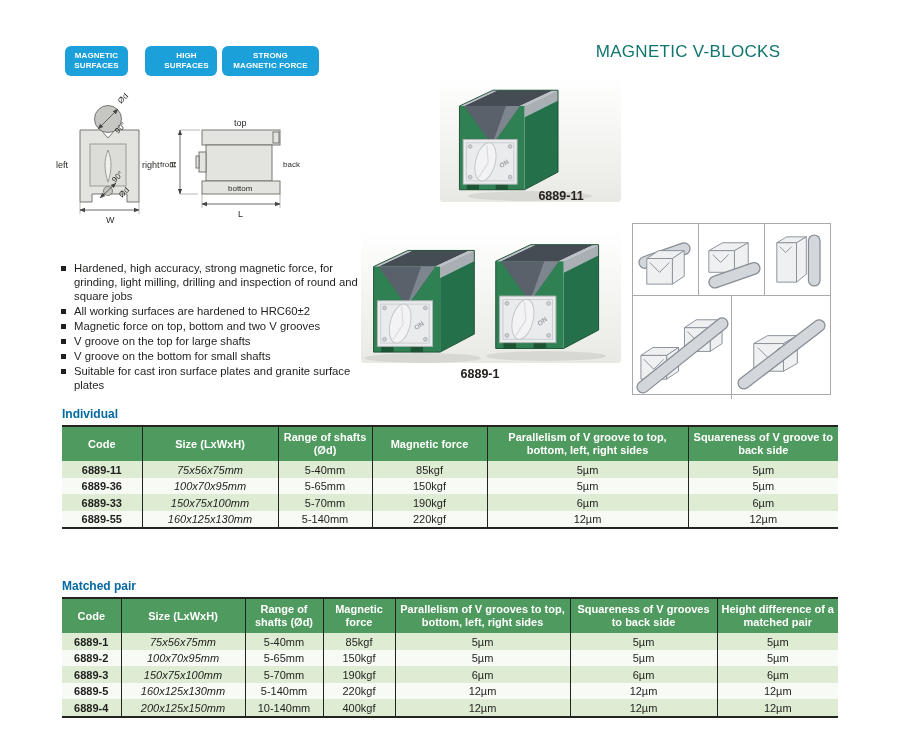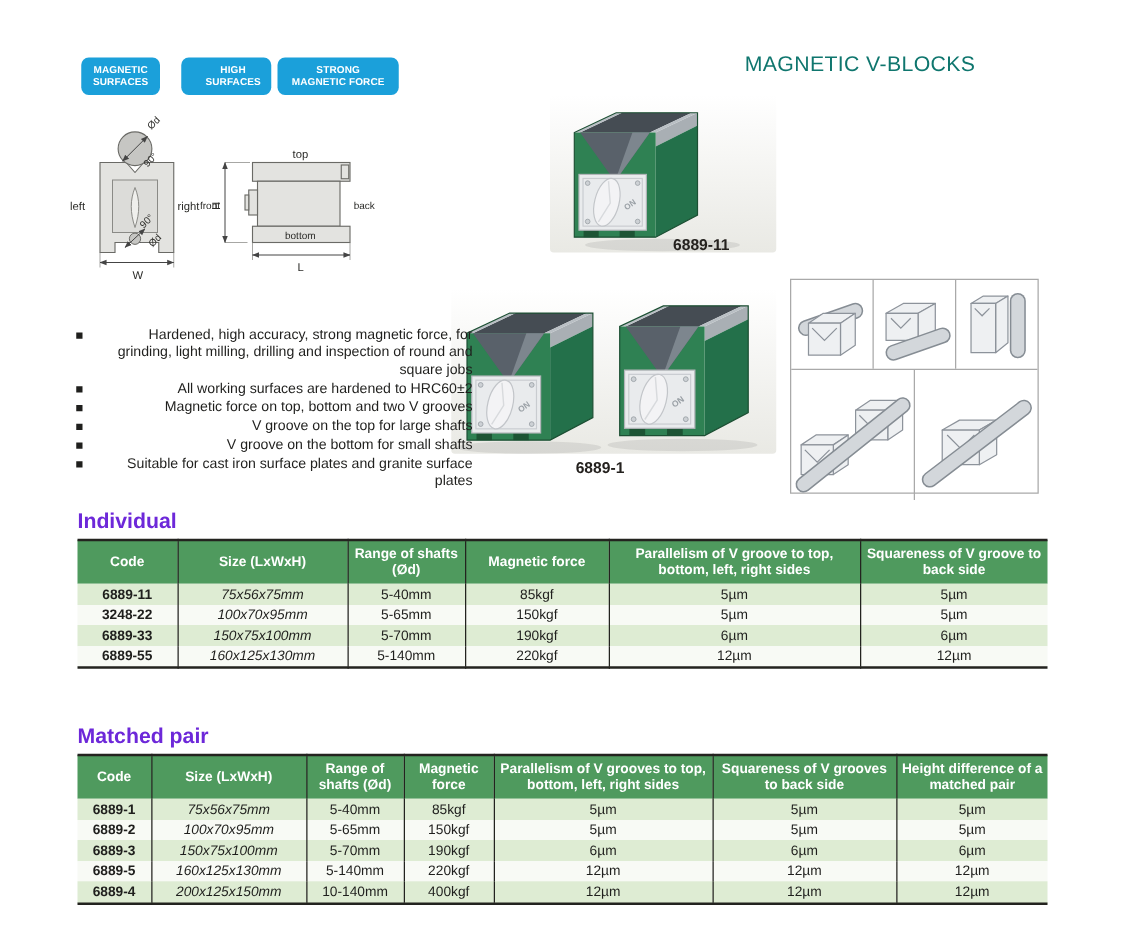--- a/index.html
+++ b/index.html
@@ -41,29 +41,29 @@
   .apps-row.r2{flex:1;}
   .apps .cell{flex:1;border-right:1px solid #a9a9a9;overflow:hidden;}
   .apps .cell:last-child{border-right:none;}
   .skblk{fill:#eef0f2;stroke:#8d939b;stroke-width:1;stroke-linejoin:round;}
   .skv{fill:none;stroke:#8d939b;stroke-width:1;}
   .cylo{stroke:#868d94;stroke-width:13;stroke-linecap:round;fill:none;}
   .cyli{stroke:#d3d7db;stroke-width:10.5;stroke-linecap:round;fill:none;}
 
   
   .features{position:absolute;left:60px;top:261px;width:318px;margin:0;padding:0;
-            font-size:11.3px;line-height:14px;color:#1f1f1d;text-align:right;}
+            font-size:11.3px;line-height:14px;color:#1f1f1d;}
   .features li{list-style:none;position:relative;padding-left:14px;margin:0 0 1px 0;}
   .features li::before{content:"";position:absolute;left:1px;top:4.5px;width:5px;height:5px;background:#1f1f1d;}
 
   
   .tbl-block{position:absolute;left:62px;width:776px;}
   #tbl-individual{top:407px;}
   #tbl-matched{top:563px;margin-top:16px;}
-  .tbl-title{font-size:17px;font-weight:bold;color:#6d28d9;margin:0 0 4px 0;}
+  .tbl-title{font-size:12px;font-weight:bold;color:#0369a1;margin:0 0 4px 0;}
   table.spec{border-collapse:collapse;table-layout:fixed;width:776px;
              border-top:2px solid #23231f;border-bottom:2px solid #23231f;font-size:11px;}
   table.spec th{background:#4f9a5e;color:#fff;font-weight:bold;font-size:11px;line-height:1.2;
                 padding:4px 3px;text-align:center;vertical-align:middle;height:26px;}
   table.spec td{padding:1px 3px;text-align:center;height:14.5px;line-height:1.1;color:#1f1f1d;}
   table.spec th + th, table.spec td + td{border-left:1.5px solid #23231f;}
   table.spec tbody tr:nth-child(odd){background:#deecd3;}
   table.spec tbody tr:nth-child(even){background:#f8faf5;}
   td.c-code{font-weight:bold;}
   td.c-size{text-align:left;padding-left:14px;font-style:italic;}
@@ -275,21 +275,21 @@
       <tbody>
         <tr>
           <td class="c-code">6889-11</td>
           <td class="c-size">75x56x75mm</td>
           <td>5-40mm</td>
           <td>85kgf</td>
           <td>5µm</td>
           <td>5µm</td>
         </tr>
         <tr>
-          <td class="c-code">3248-22</td>
+          <td class="c-code">6889-36</td>
           <td class="c-size">100x70x95mm</td>
           <td>5-65mm</td>
           <td>150kgf</td>
           <td>5µm</td>
           <td>5µm</td>
         </tr>
         <tr>
           <td class="c-code">6889-33</td>
           <td class="c-size">150x75x100mm</td>
           <td>5-70mm</td>

